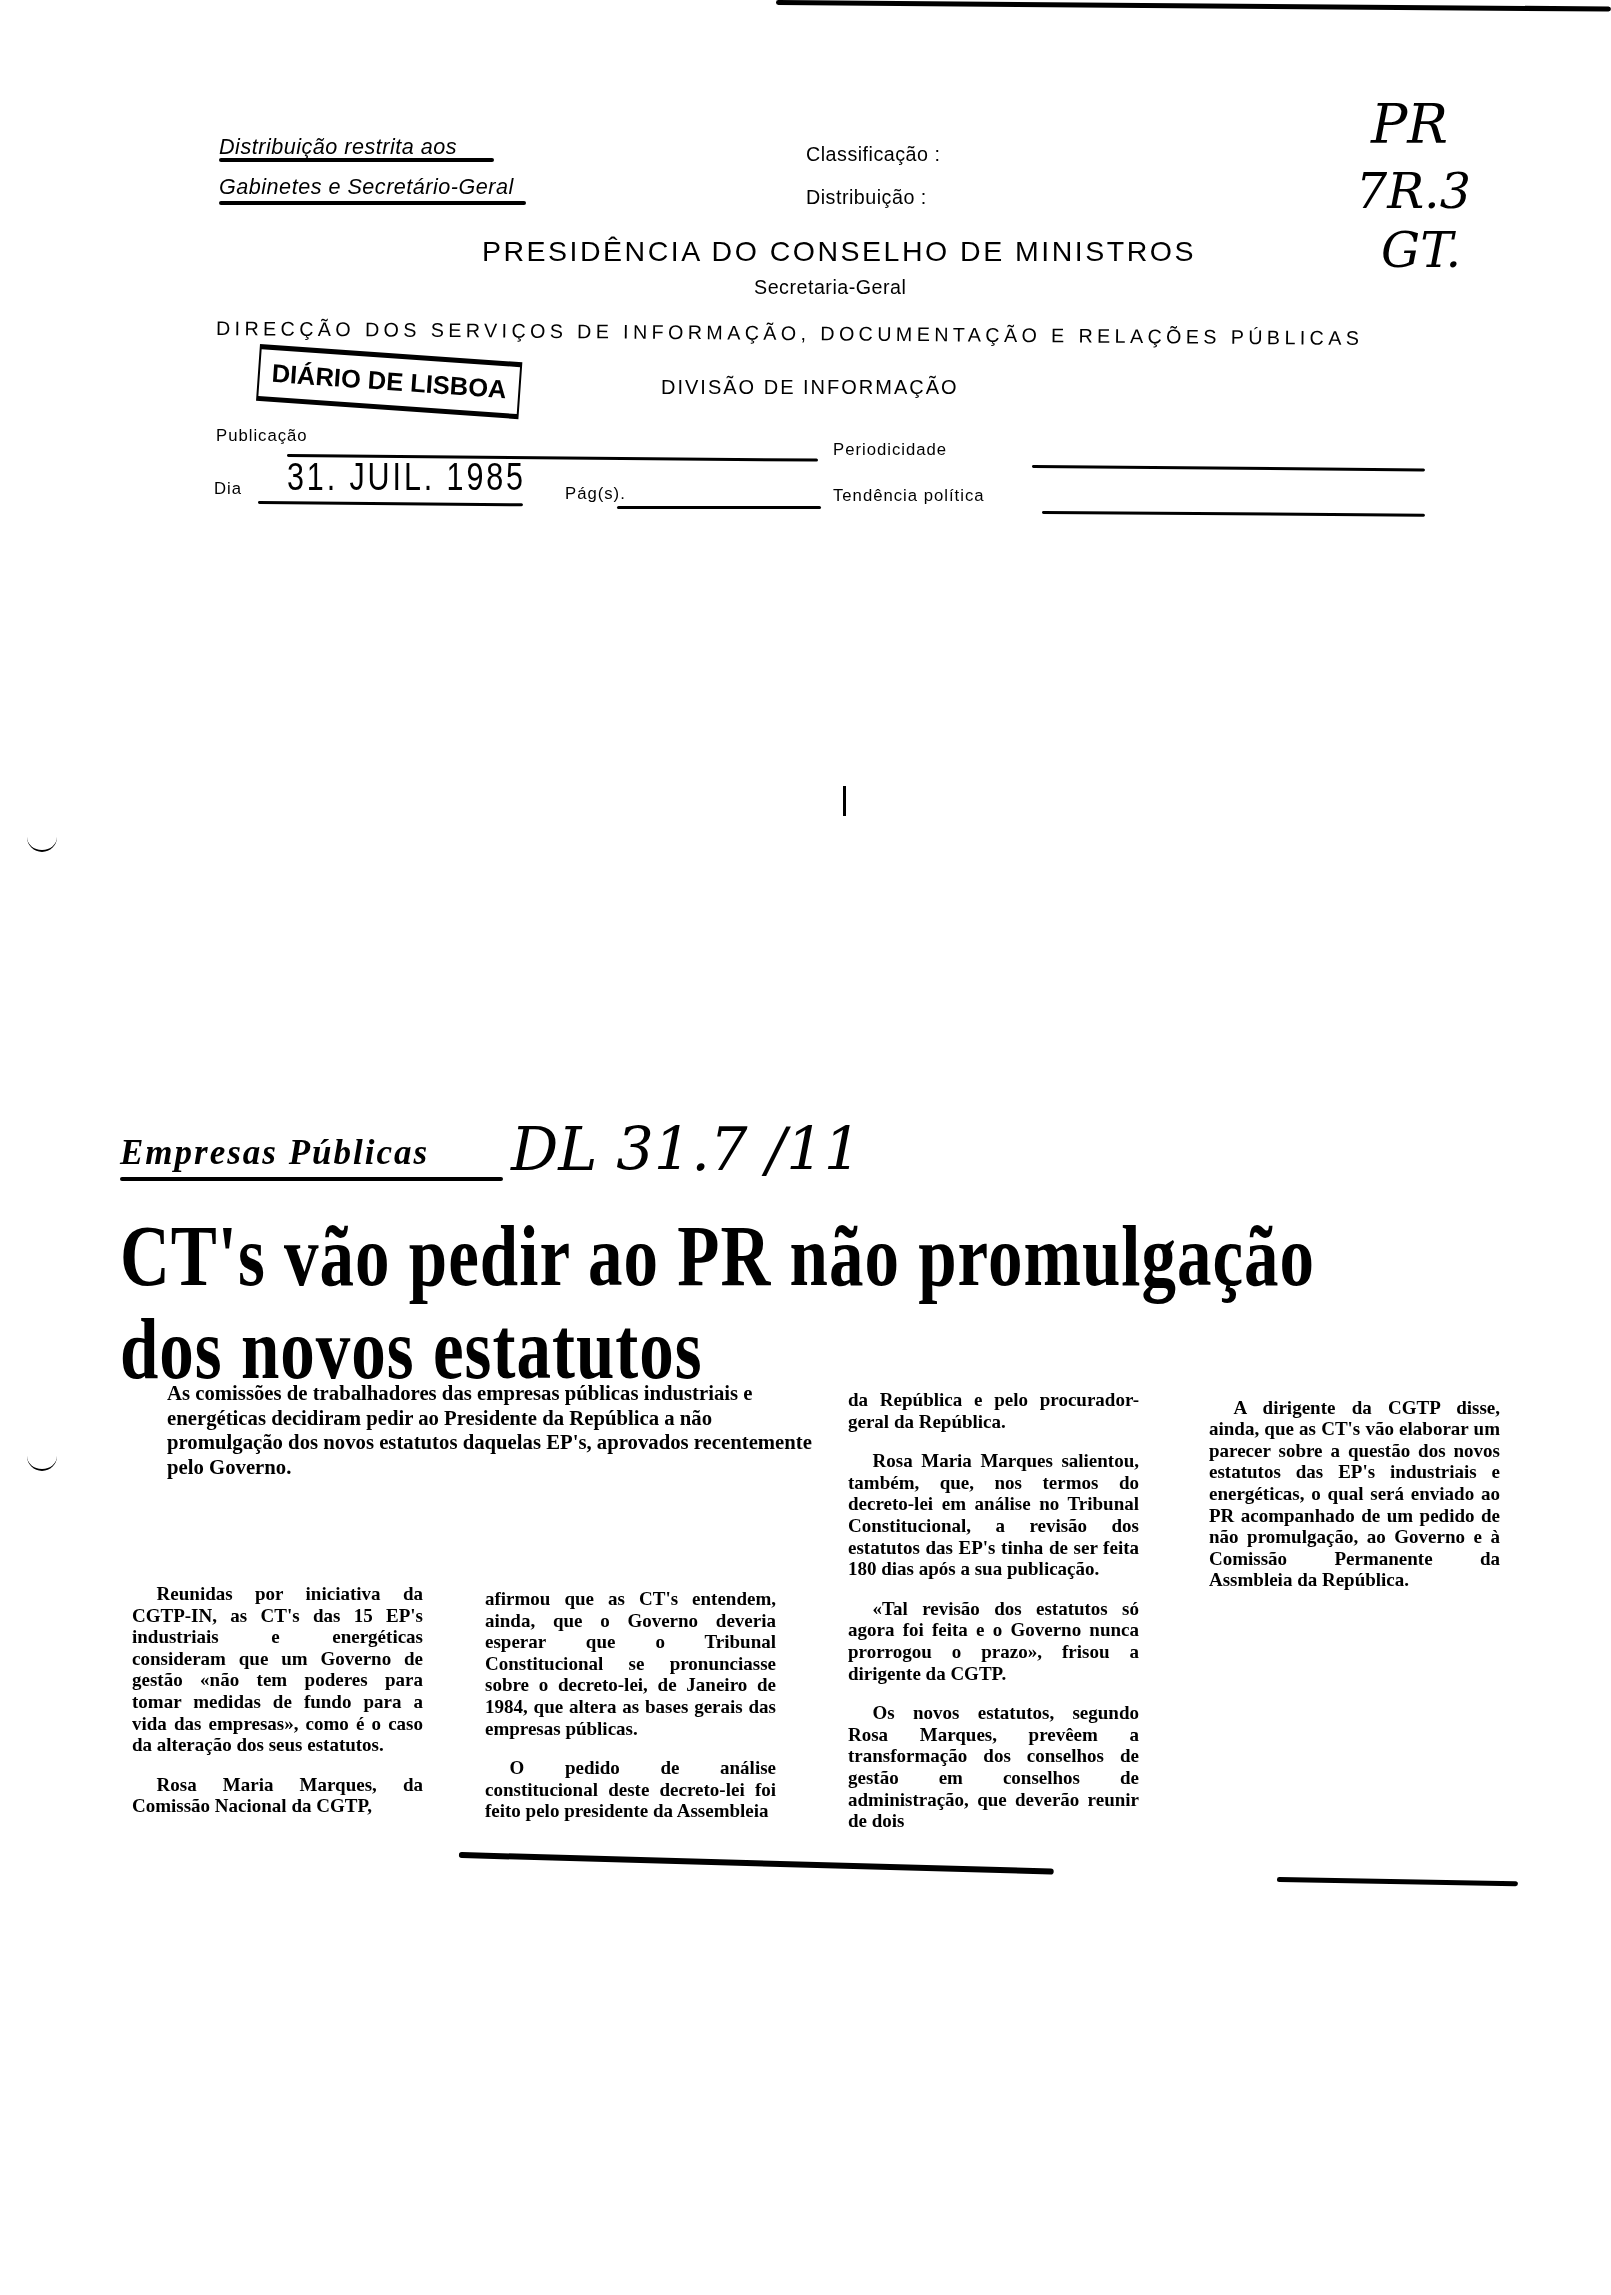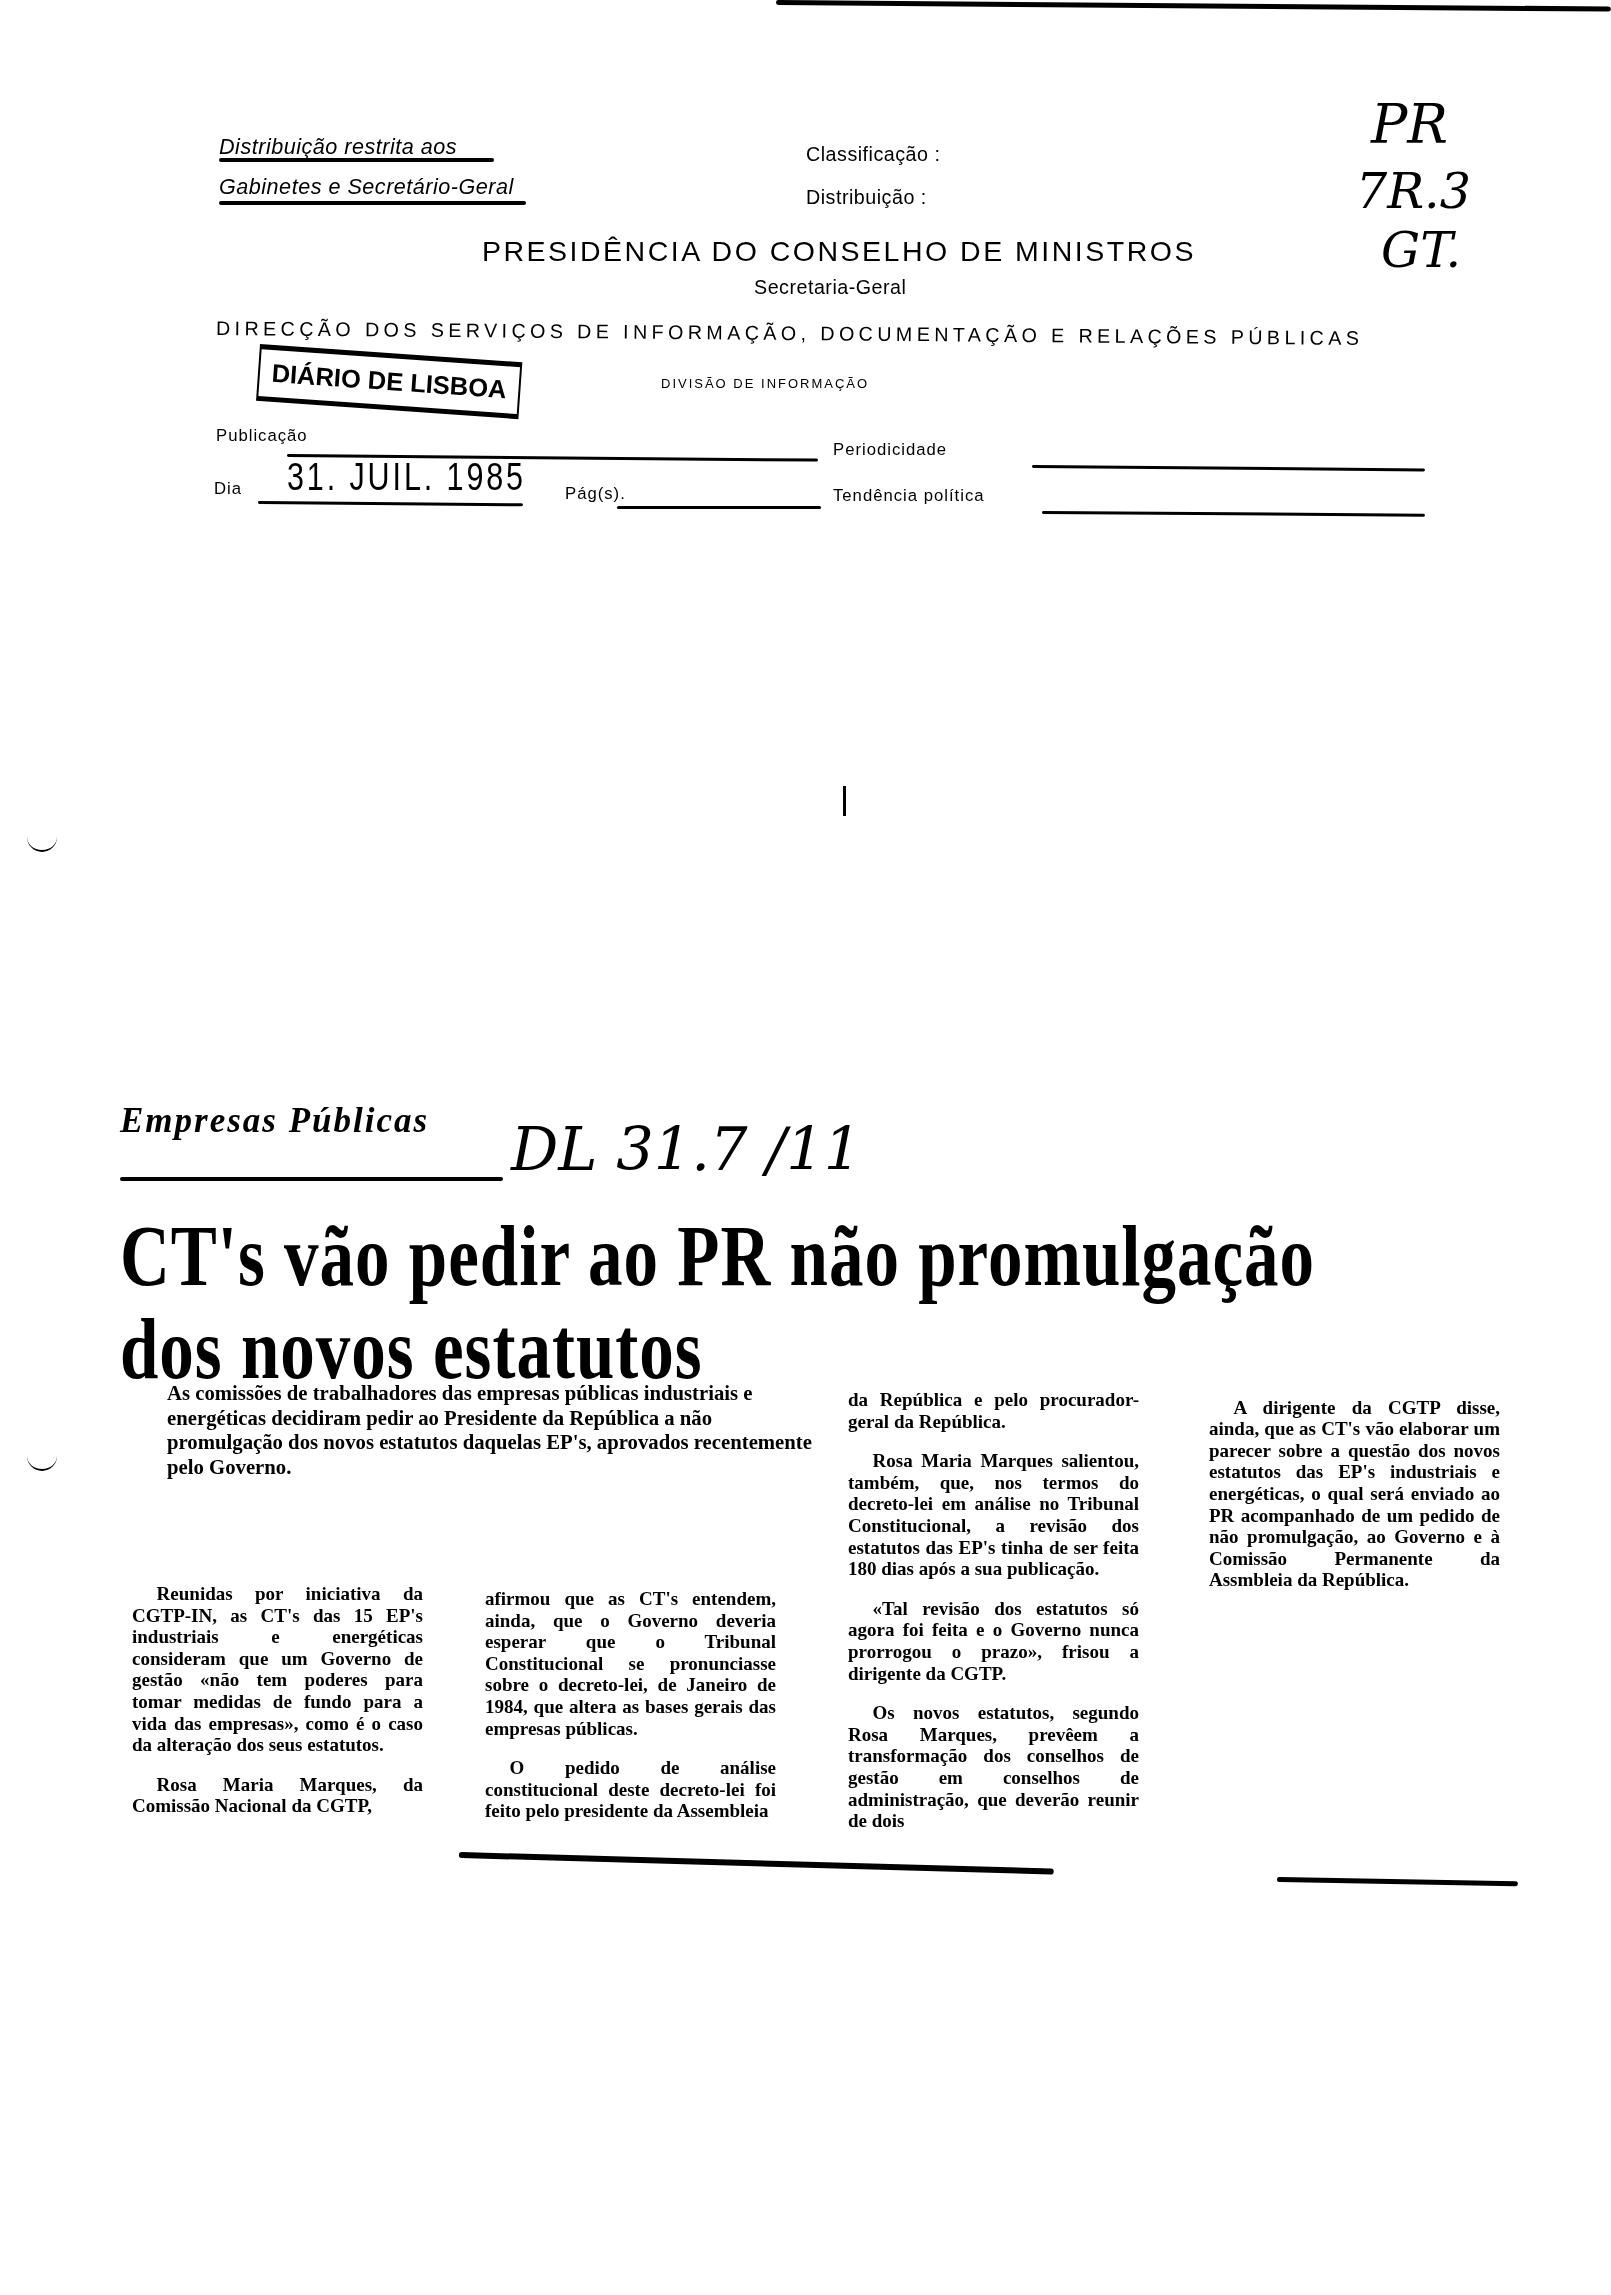--- a/index.html
+++ b/index.html
@@ -8,21 +8,21 @@
   .sans { font-family:"Liberation Sans", "DejaVu Sans", sans-serif; }
   .serif { font-family:"Liberation Serif", "DejaVu Serif", serif; }
   .rule { background:#000; position:absolute; border-radius:2.9px; }
 
   
   .dist-note { font-style:italic; font-size:21.6px; letter-spacing:0.5px; }
   .hdr-lbl { font-size:19.7px; letter-spacing:0.5px; }
   .pres { font-size:28.5px; letter-spacing:2.5px; }
   .secger { font-size:19.7px; letter-spacing:0.5px; }
   .dirsvc { font-size:19.7px; letter-spacing:4.4px; white-space:nowrap; transform:rotate(0.5deg); transform-origin:left center; }
-  .divinf { font-size:13px; letter-spacing:2px;text-align:right; }
+  .divinf { font-size:20px; letter-spacing:2px;text-align:right; }
   .stamp { border:5.9px solid #000; border-left-width:2.9px; border-right-width:2.9px; padding:8.8px 11.8px; font-weight:bold; font-size:25.5px; transform:rotate(4deg); transform-origin:left top; white-space:nowrap; }
   .form-lbl { font-size:16.7px; letter-spacing:1px; }
   .date-stamp { font-size:30.5px; letter-spacing:2.9px; transform:scaleY(1.3); transform-origin:left top; }
 
   .hand { font-family:"DejaVu Serif", serif; font-style:italic; font-size:54px; line-height:1; }
 
   
   .kicker { font-style:italic; font-weight:bold; font-size:35px; letter-spacing:2px; }
   .headline { font-weight:900; font-size:69px; letter-spacing:1px; line-height:1; transform:scaleY(1.25); transform-origin:left top; white-space:nowrap; }
   .lead { font-weight:bold; font-size:21.6px; line-height:24.6px; width:688px; transform:scaleX(0.96); transform-origin:left top; }
@@ -65,21 +65,21 @@
 <div class="rule" style="left:1042px;top:511px;width:383px;height:2.9px;transform:rotate(0.4deg);transform-origin:left top;"></div>
 
 <div class="abs hand" style="left:1371px;top:98px;">PR</div>
 <div class="abs hand" style="left:1356px;top:167px;font-size:49px;">7R.3</div>
 <div class="abs hand" style="left:1381px;top:226px;font-size:49px;">GT.</div>
 
 <div class="abs" style="left:27px;top:835px;width:29.5px;height:14.7px;border-bottom:2px solid #000;border-radius:0 0 19.7px 19.7px;"></div>
 <div class="abs" style="left:27px;top:1454px;width:29.5px;height:14.7px;border-bottom:2px solid #000;border-radius:0 0 19.7px 19.7px;"></div>
 <div class="abs" style="left:843px;top:786px;width:2.5px;height:29.5px;background:#000;"></div>
 
-<div class="abs serif kicker" style="left:120px;top:1101px;text-align:center;">Empresas Públicas</div>
+<div class="abs serif kicker" style="left:120px;top:1133px;text-align:center;">Empresas Públicas</div>
 <div class="rule" style="left:120px;top:1177px;width:383px;height:3.9px;"></div>
 <div class="abs hand" style="left:511px;top:1120px;font-size:59px;">DL 31.7 /11</div>
 
 <div class="abs serif headline" style="left:120px;top:1214px;">CT's vão pedir ao PR não promulgação</div>
 <div class="abs serif headline" style="left:120px;top:1307px;">dos novos estatutos</div>
 
 <div class="abs serif lead" style="left:167px;top:1381px;">As comissões de trabalhadores das empresas públicas industriais e energéticas decidiram pedir ao Presidente da República a não promulgação dos novos estatutos daquelas EP's, aprovados recentemente pelo Governo.</div>
 
 <div class="abs serif col" style="left:114px;top:1565px;width:327px;">
   <p>Reunidas por iniciativa da CGTP-IN, as CT's das 15 EP's industriais e energéticas consideram que um Governo de gestão «não tem poderes para tomar medidas de fundo para a vida das empresas», como é o caso da alteração dos seus estatutos.</p>

